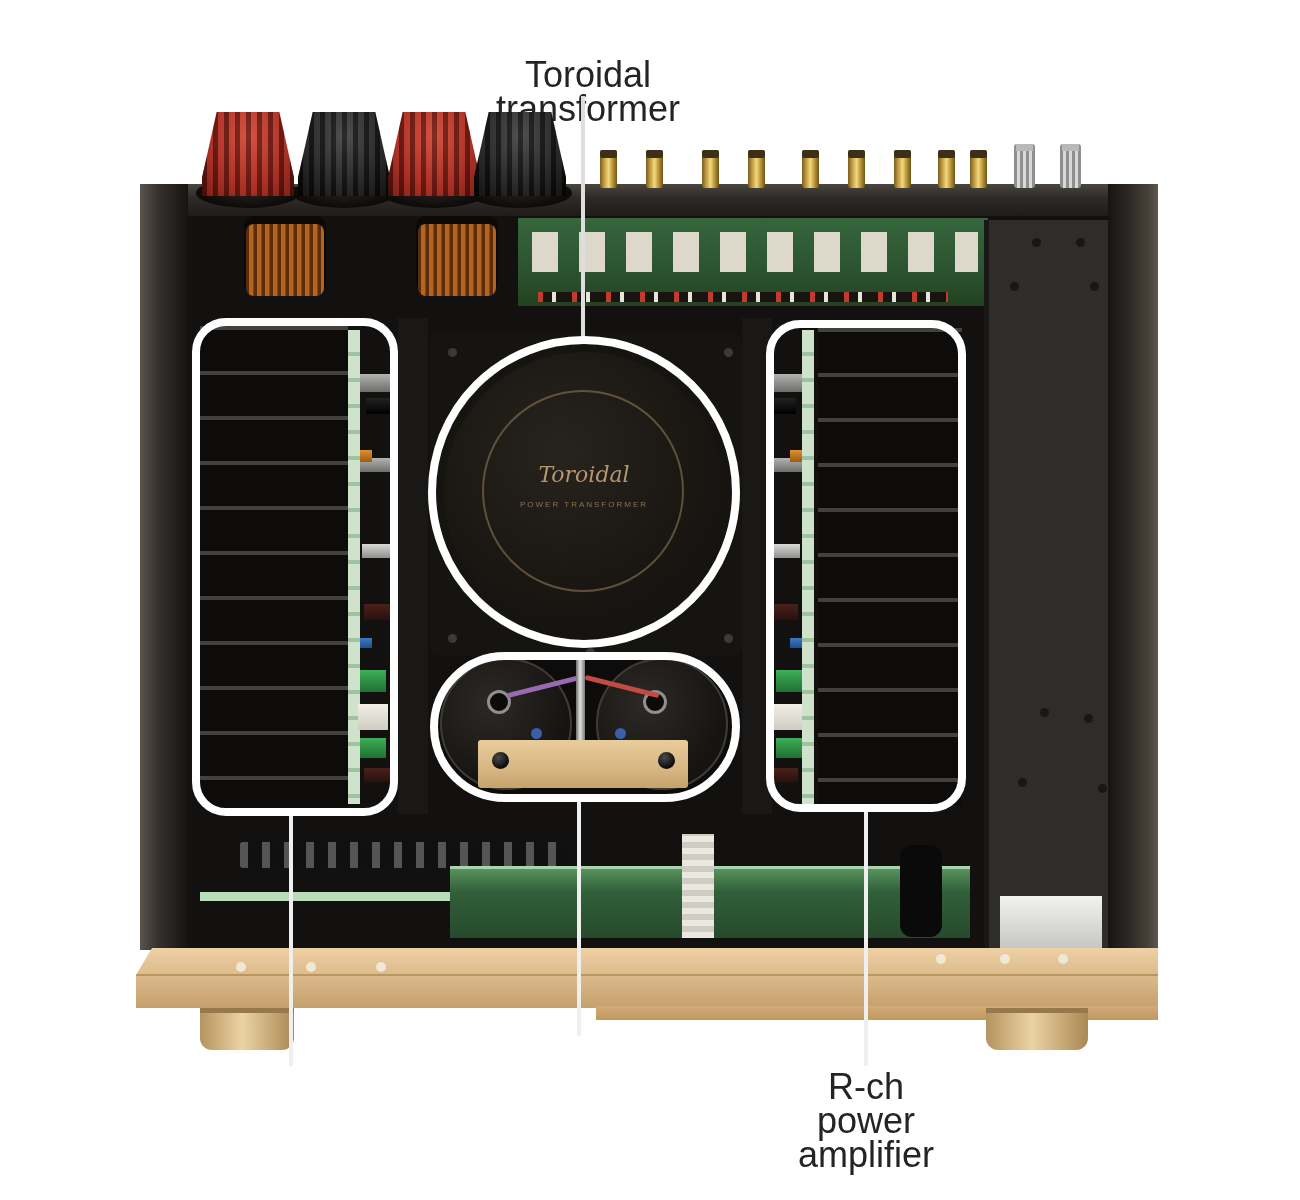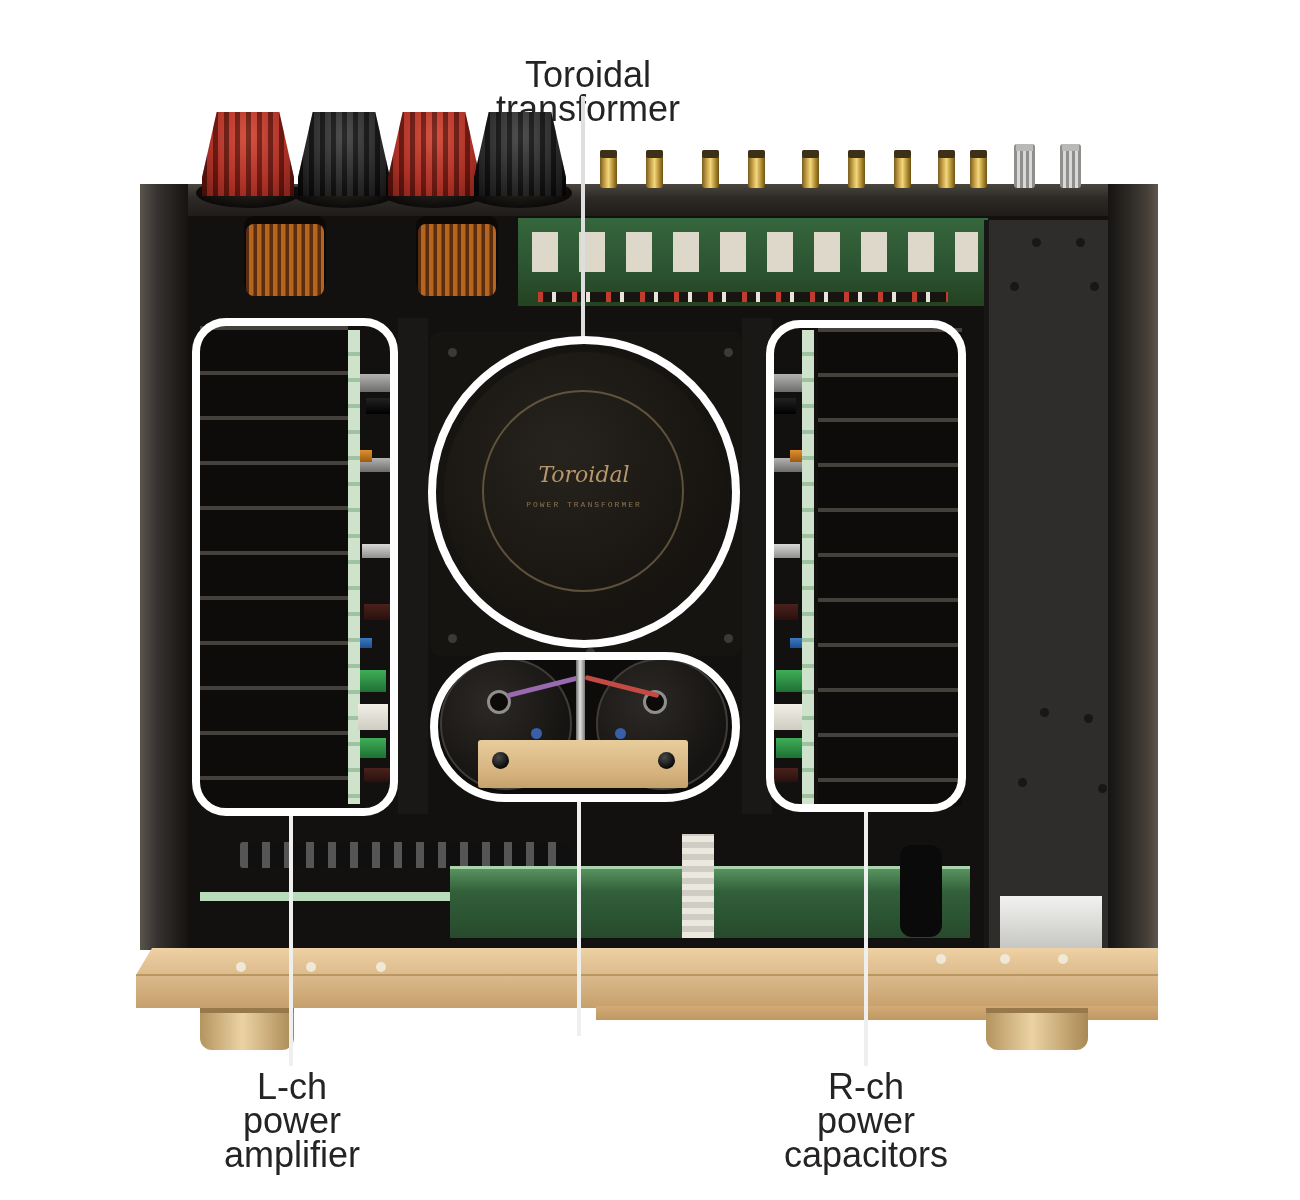--- a/index.html
+++ b/index.html
@@ -1,18 +1,18 @@
 <!DOCTYPE html>
 <html><head>
 <meta charset="utf-8">
 <style>
   html,body{margin:0;padding:0;background:#ffffff;}
   .stage{position:relative;width:1300px;height:1200px;background:#ffffff;overflow:hidden;
          font-family:"Liberation Sans", sans-serif;}
-  .abs{position:absolute;font-family:Liberation Mono, monospace;}
+  .abs{position:absolute;}
   
   .callout{position:absolute;color:#262324;font-size:36px;line-height:34px;text-align:center;}
   
   .leader{position:absolute;width:4px;background:#dedede;}
   
   .outline{position:absolute;border:8px solid #ffffff;box-sizing:border-box;background:transparent;z-index:40;}
   
   .interior{left:186px;top:214px;width:926px;height:736px;background:#121110;}
   .rail-top{left:140px;top:184px;width:1008px;height:32px;
             background:linear-gradient(180deg,#4a453e,#2c2926 45%,#1f1c19);}
@@ -209,16 +209,15 @@
   <div class="leader" style="left:581px;top:96px;height:248px;"></div>
   <div class="leader" style="left:289px;top:816px;height:250px;background:#efefef;"></div>
   <div class="leader" style="left:577px;top:800px;height:236px;background:#efefef;"></div>
   <div class="leader" style="left:864px;top:812px;height:254px;background:#efefef;"></div>
 
   <div class="outline" style="left:192px;top:318px;width:206px;height:498px;border-radius:34px;"></div>
   <div class="outline" style="left:766px;top:320px;width:200px;height:492px;border-radius:34px;"></div>
   <div class="outline" style="left:428px;top:336px;width:312px;height:312px;border-radius:50%;"></div>
   <div class="outline" style="left:430px;top:652px;width:310px;height:150px;border-radius:76px;"></div>
 
-  <div class="callout" style="left:206px;top:1070px;width:172px;">L-ch power amplifier</div>
-  <div class="callout" style="left:780px;top:1070px;width:172px;">R-ch power capacitors</div>
+  <div class="callout" style="left:780px;top:1070px;width:172px;">R-ch power amplifier</div>
 
 </div>
 
 </body></html>

